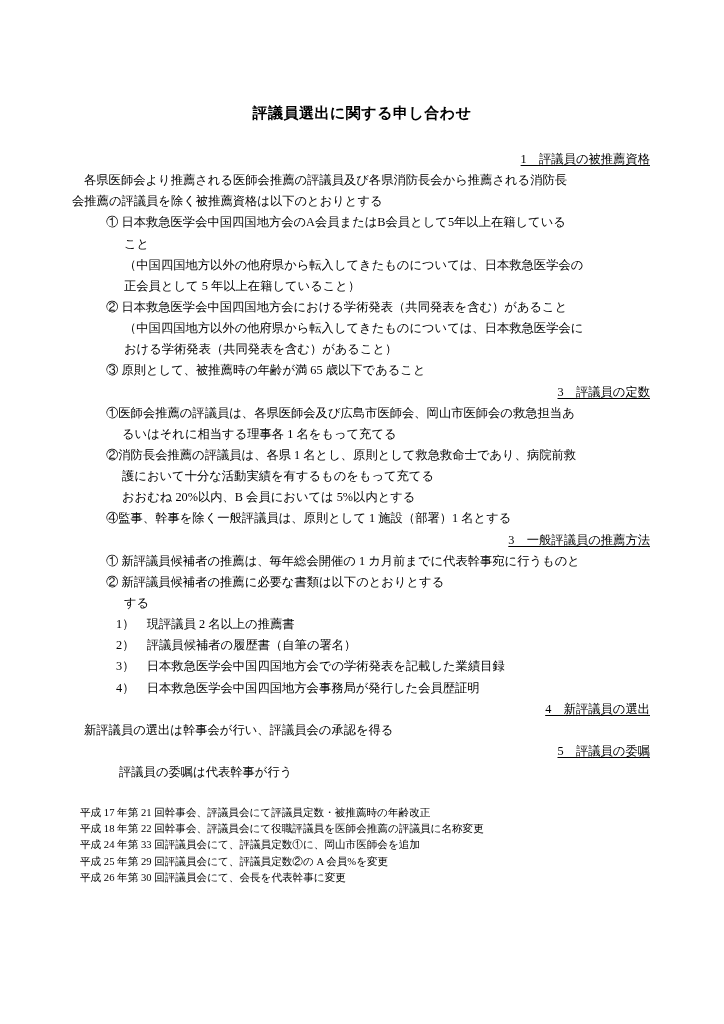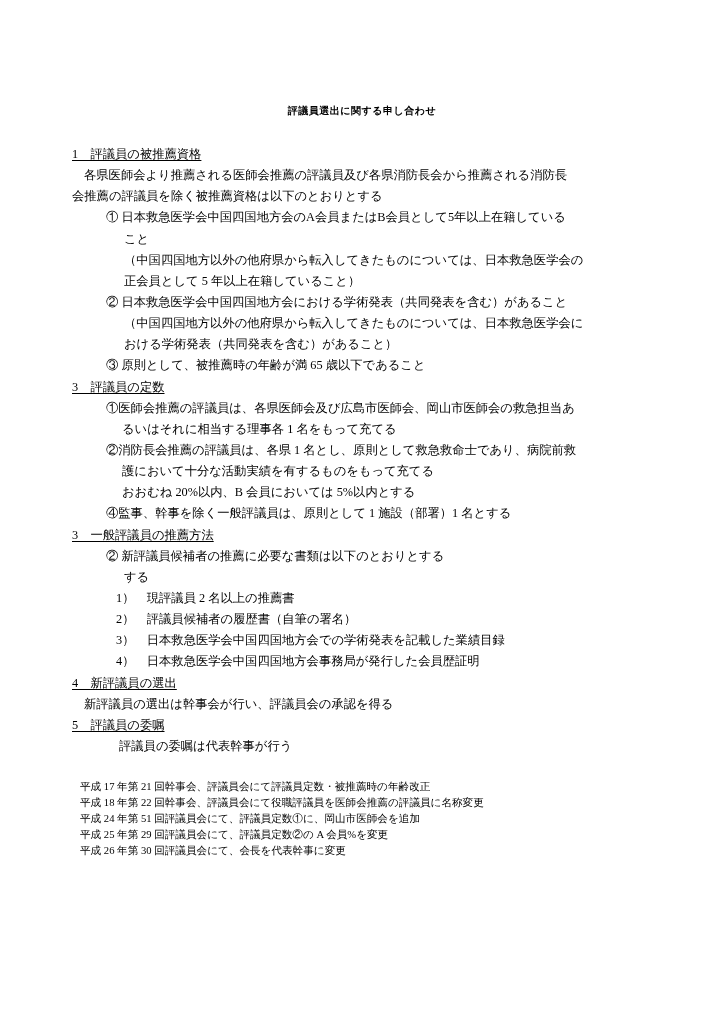--- a/index.html
+++ b/index.html
@@ -18,33 +18,34 @@
   .page {
     position: relative;
     width: 724px;
     height: 1024px;
     padding: 0;
     box-sizing: border-box;
   }
   .doc-title {
     text-align: center;
     font-weight: bold;
-    font-size: 10px;
+    font-size: 15px;
     letter-spacing: 0.5px;
     margin: 104px 0 0 0;
   }
   .content {
     margin: 26px 74px 0 72px;
     font-size: 12.3px;
     line-height: 1.72;
   }
   .sec-head {
     text-decoration: underline;
     text-underline-offset: 2px;
     margin-top: 2px;
+    text-align: right;
   }
   .para {
     margin: 0;
   }
   .indent1 { margin-left: 12px; }
   .indent2 { margin-left: 34px; padding-left: 13px; }
   .hang-item {
     margin-left: 34px;
     text-indent: 0;
   }
@@ -110,20 +111,24 @@
 
     <div class="para hang-cont2">おおむね 20%以内、B 会員においては 5%以内とする</div>
 
     <div class="para hang-item">
       <span>④</span><span>監事、幹事を除く一般評議員は、原則として 1 施設（部署）1 名とする</span>
     </div>
 
     <div class="para sec-head">3　一般評議員の推薦方法</div>
 
     <div class="para hang-item">
+      <span>①</span>
+      <span>新評議員候補者の推薦は、毎年総会開催の 1 カ月前までに代表幹事宛に行うものと</span>
+    </div>
+    <div class="para hang-item">
       <span>②</span>
       <span>新評議員候補者の推薦に必要な書類は以下のとおりとする</span>
     </div>
 
     <div class="para hang-cont">する</div>
 
     <div class="para sub-item">1）　現評議員 2 名以上の推薦書</div>
     <div class="para sub-item">2）　評議員候補者の履歴書（自筆の署名）</div>
     <div class="para sub-item">3）　日本救急医学会中国四国地方会での学術発表を記載した業績目録</div>
     <div class="para sub-item">4）　日本救急医学会中国四国地方会事務局が発行した会員歴証明</div>
@@ -132,18 +137,18 @@
     <div class="para indent1">新評議員の選出は幹事会が行い、評議員会の承認を得る</div>
 
     <div class="para sec-head">5　評議員の委嘱</div>
     <div class="para indent2">評議員の委嘱は代表幹事が行う</div>
 
   </div>
 
   <div class="notes">
     <div>平成 17 年第 21 回幹事会、評議員会にて評議員定数・被推薦時の年齢改正</div>
     <div>平成 18 年第 22 回幹事会、評議員会にて役職評議員を医師会推薦の評議員に名称変更</div>
-    <div>平成 24 年第 51 回評議員会にて、評議員定数①に、岡山市医師会を追加</div>
+    <div>平成 24 年第 33 回評議員会にて、評議員定数①に、岡山市医師会を追加</div>
     <div>平成 25 年第 29 回評議員会にて、評議員定数②の A 会員%を変更</div>
     <div>平成 26 年第 30 回評議員会にて、会長を代表幹事に変更</div>
   </div>
 
 </div>
 
 </body></html>

